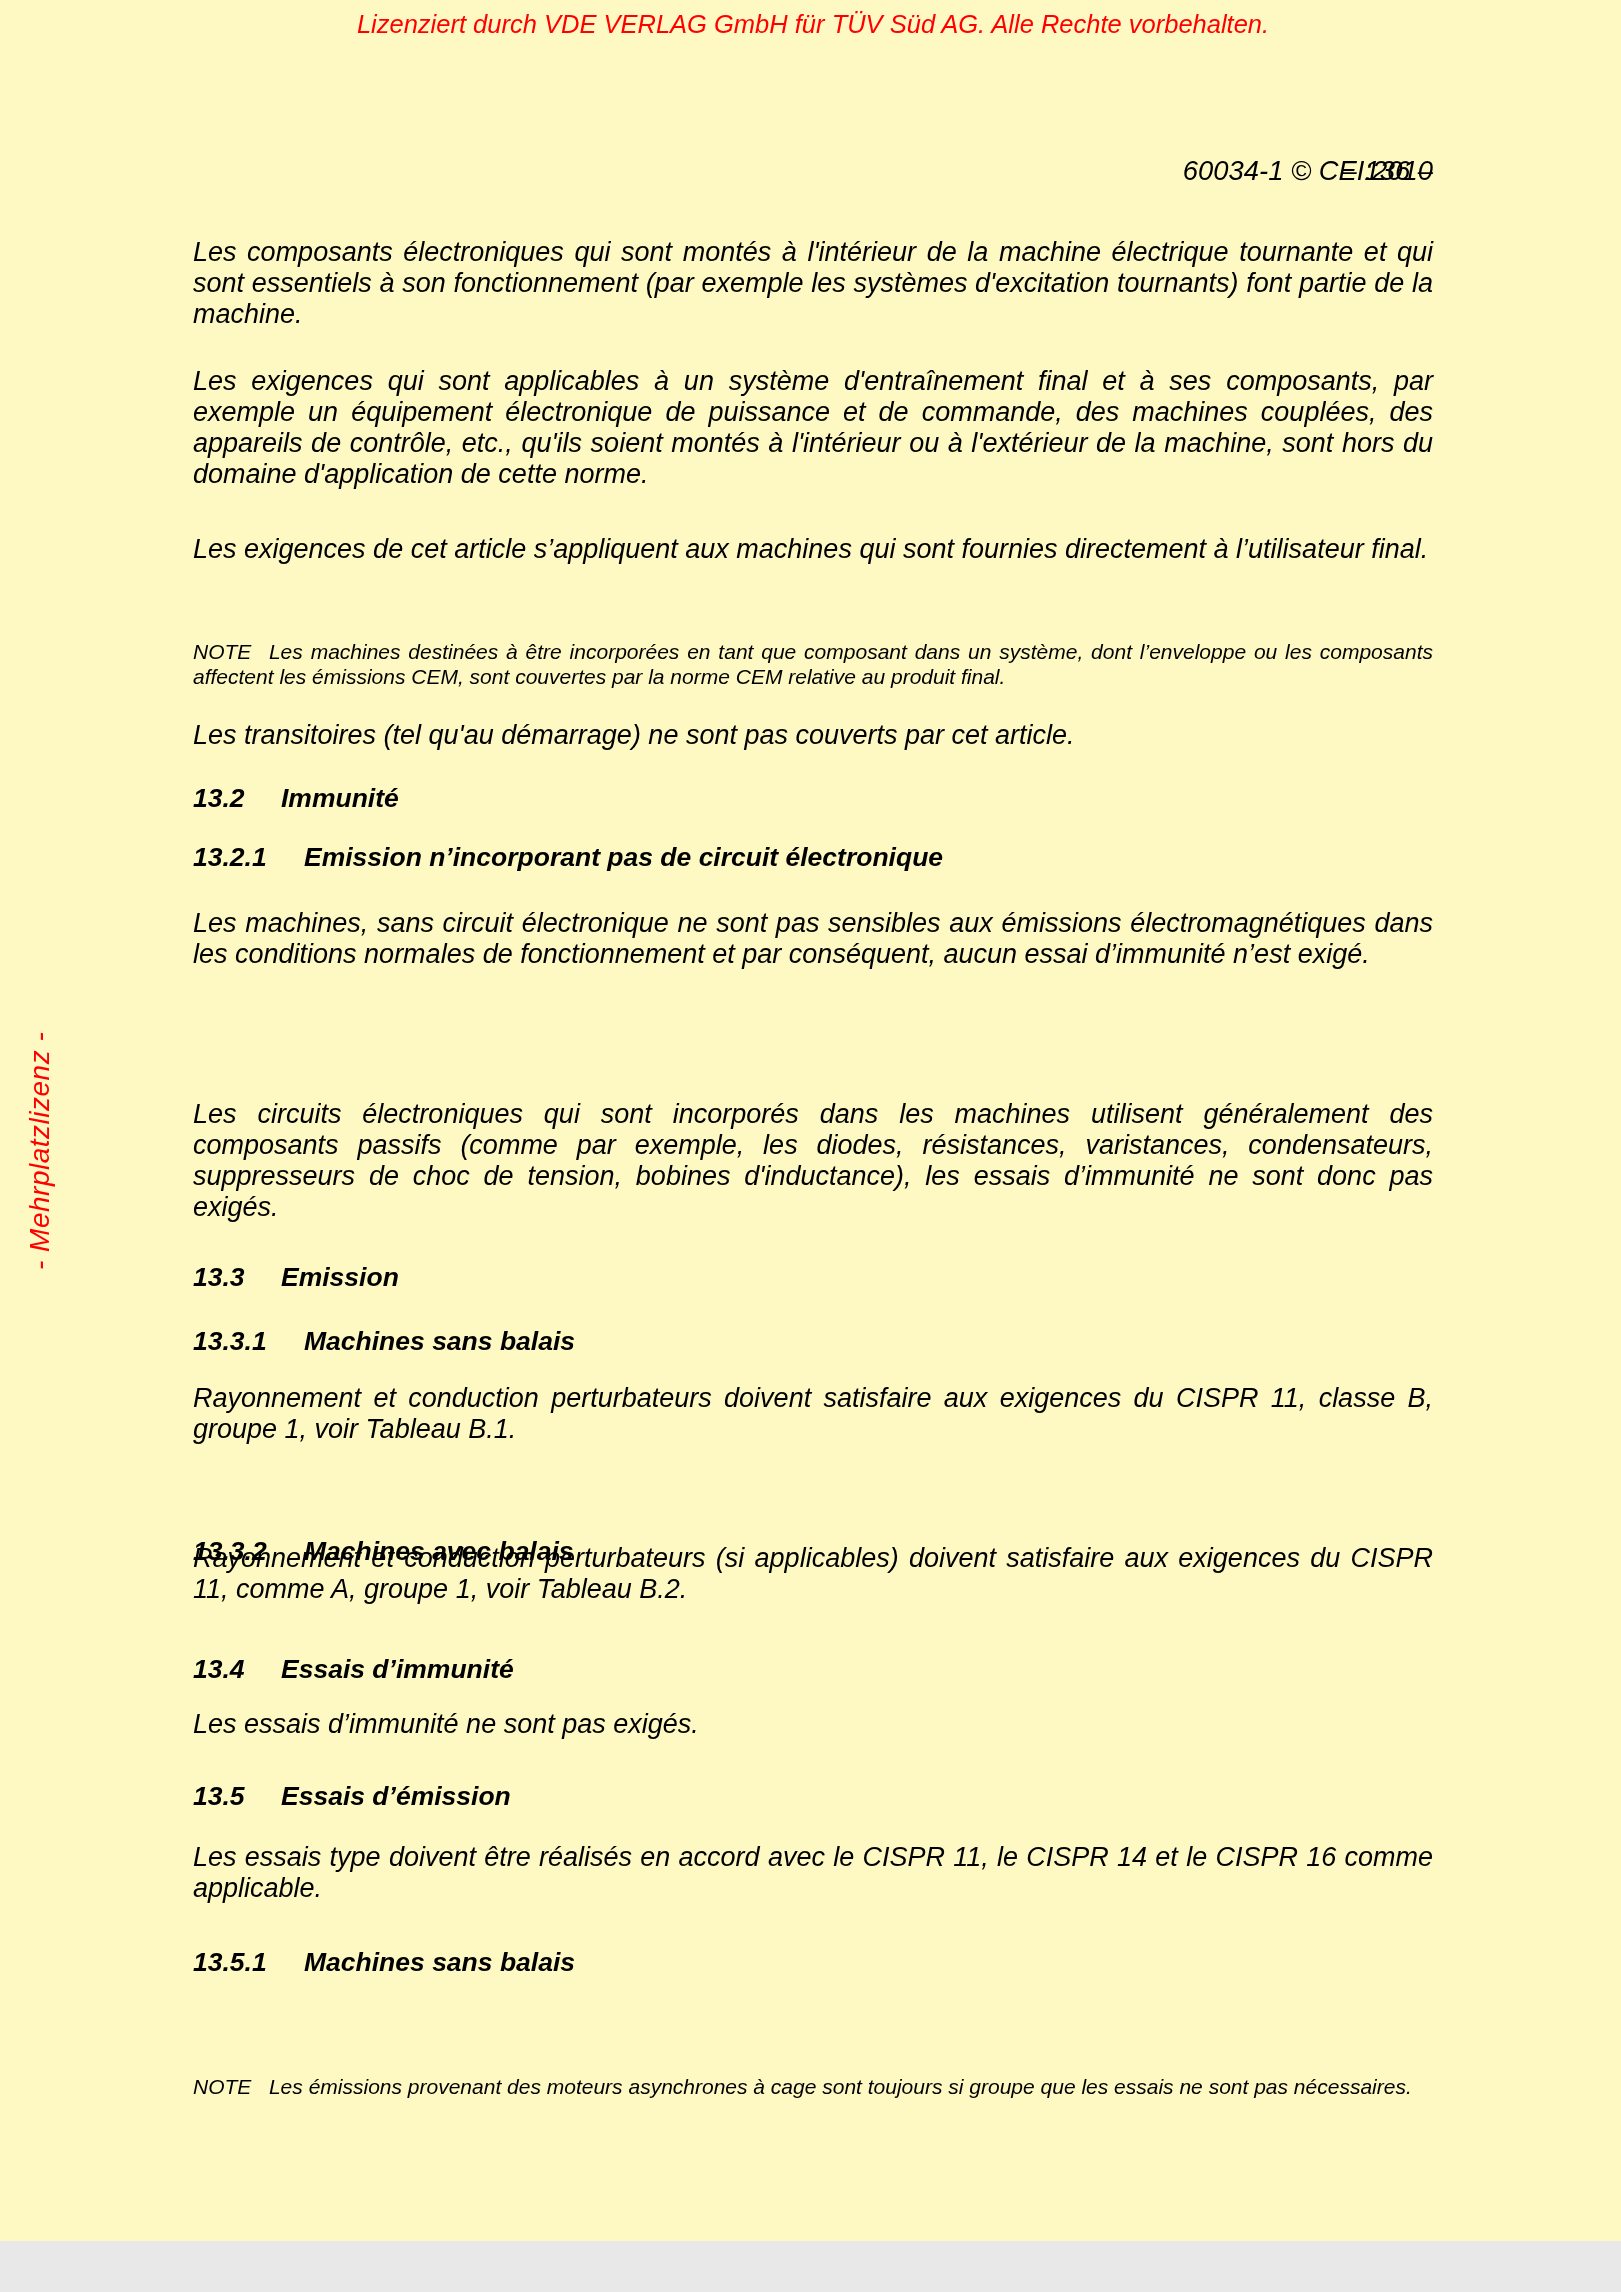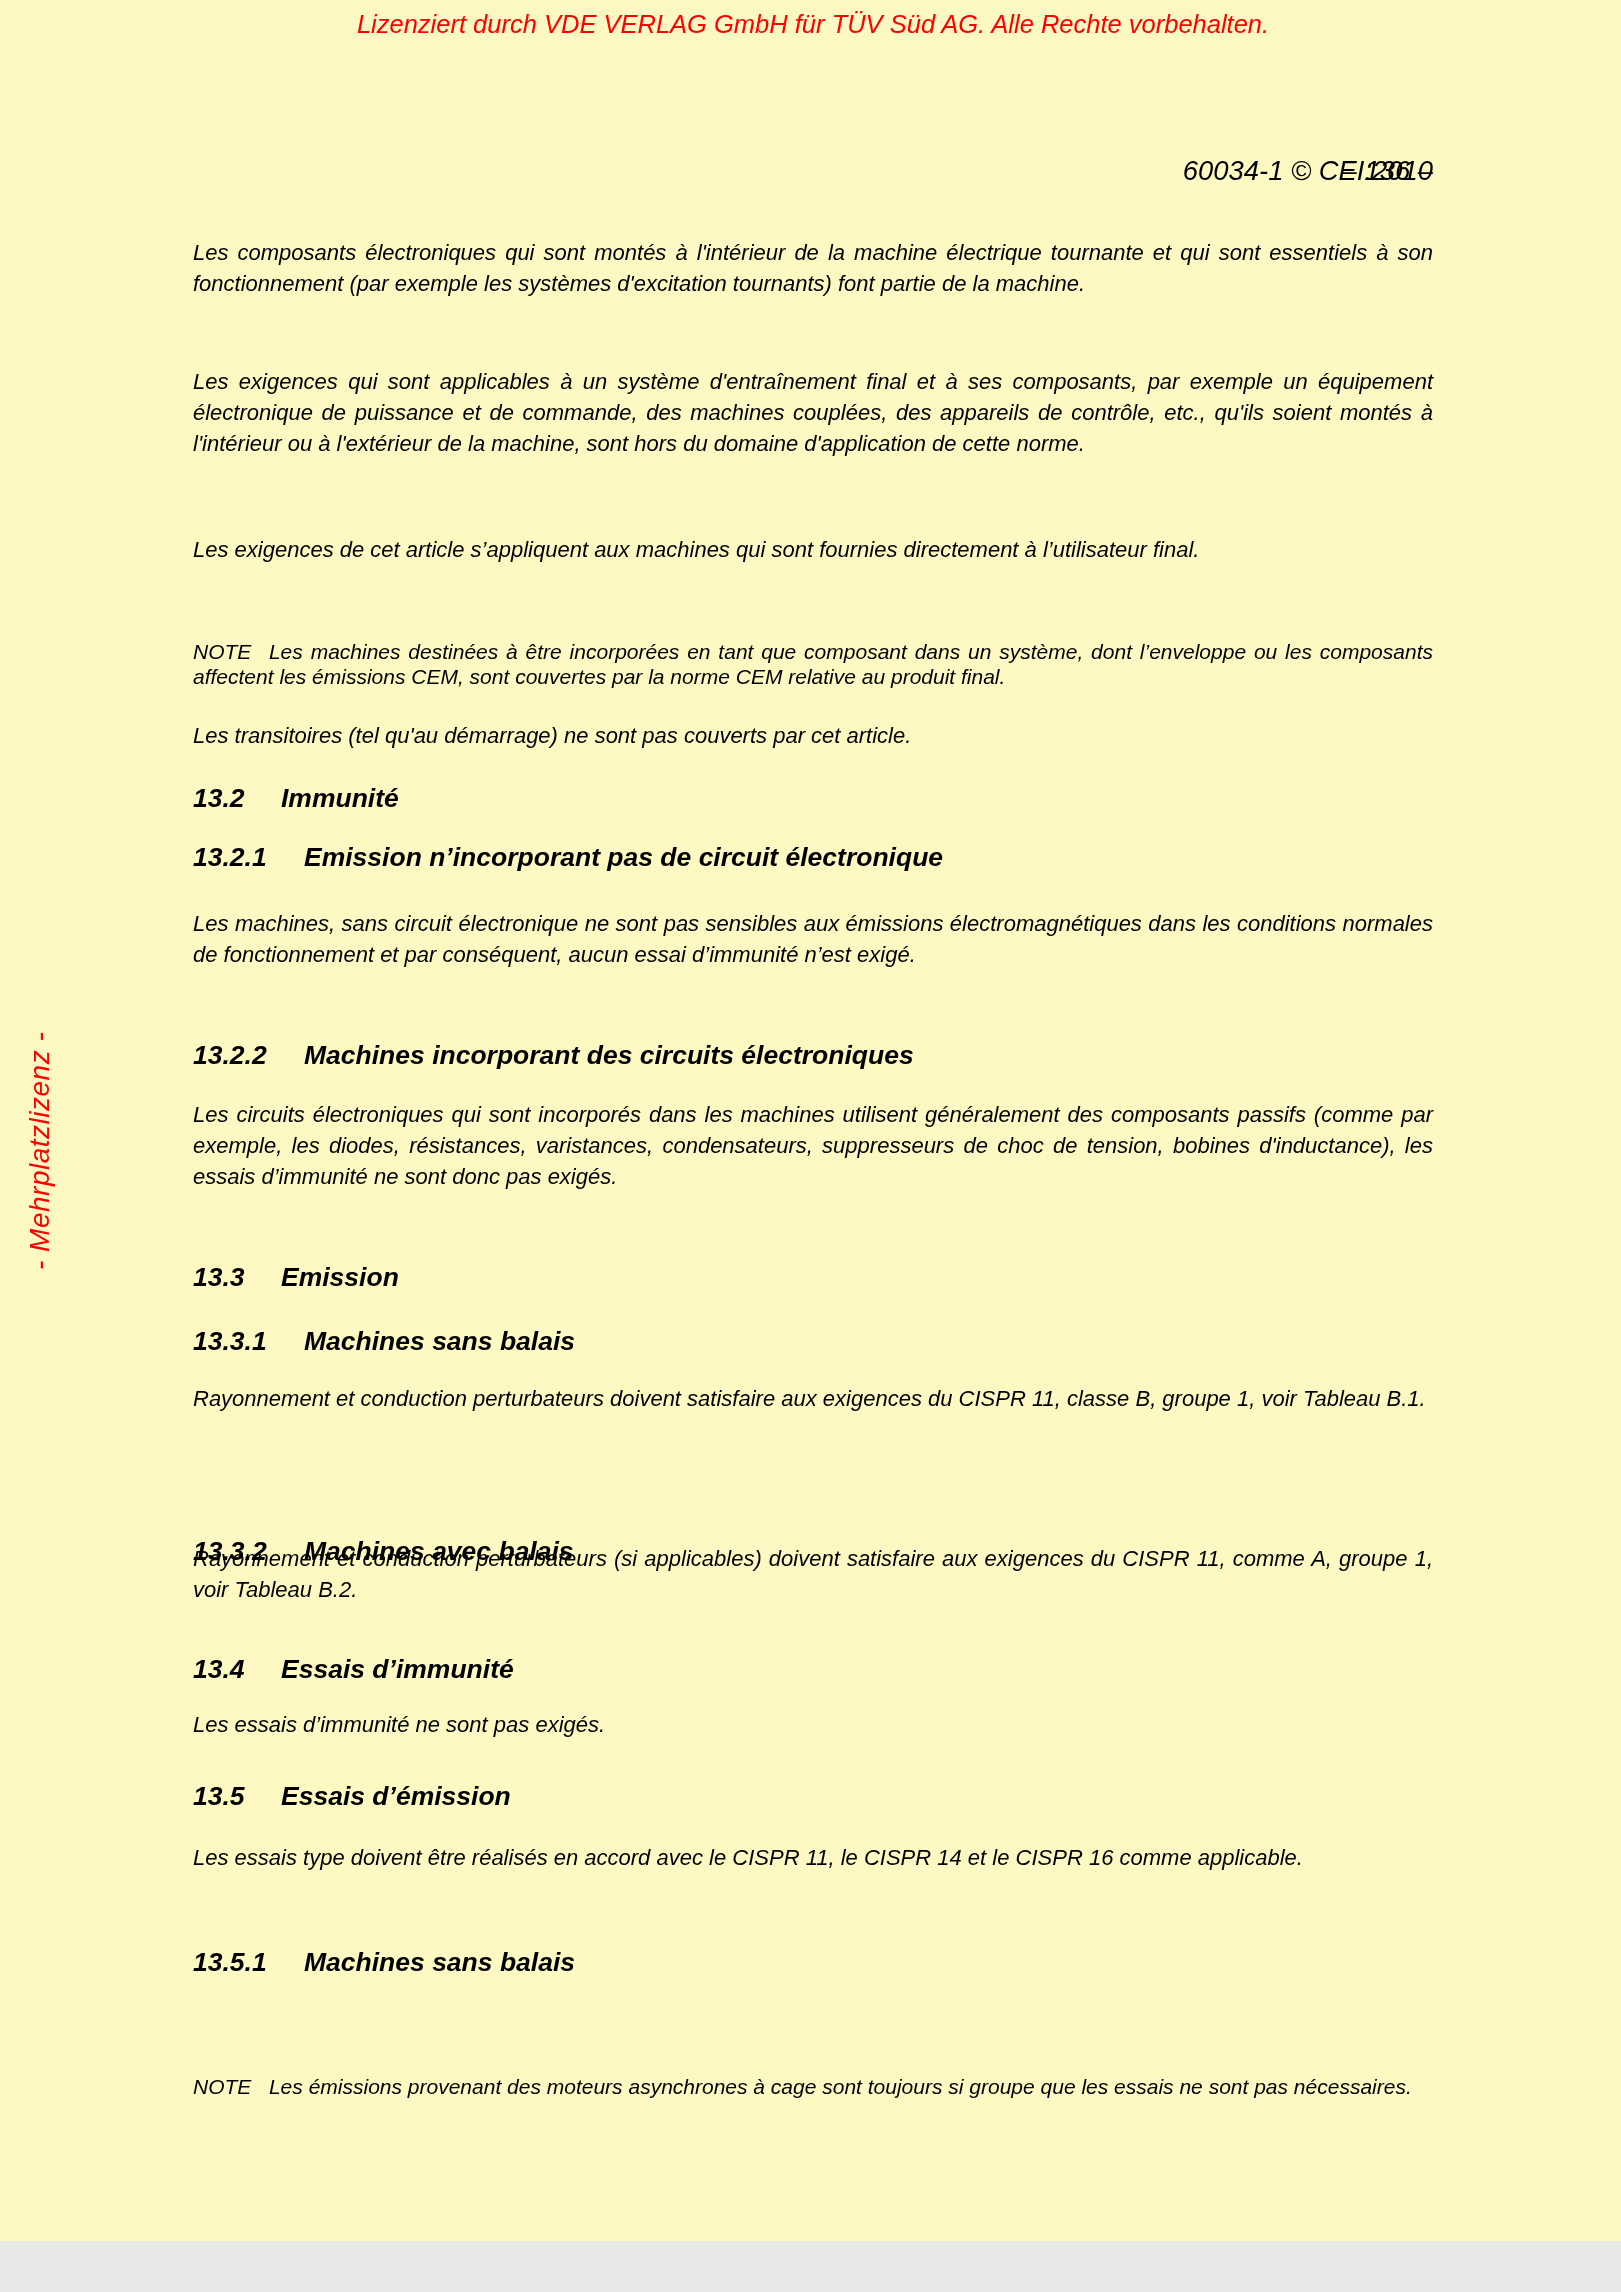--- a/index.html
+++ b/index.html
@@ -26,21 +26,21 @@
     top: 1270px;
     transform-origin: 0 0;
     transform: rotate(-90deg);
     font-size: 28px;
     white-space: nowrap;
     letter-spacing: 0.5px;
   }
   .pagehead { top: 155px; font-size: 27.4px; line-height: 31px; text-align: right; }
   .docref { position: absolute; right: 0; top: 0; }
   .bodyp {
-    font-size: 22px;
+    font-size: 27px;
     line-height: 31px;
     text-align: justify;
     margin: 0;
   }
   .heading {
     font-size: 26.5px;
     line-height: 31px;
     font-weight: bold;
     white-space: nowrap;
   }
@@ -82,23 +82,20 @@
   <div class="blk heading" style="top:783px">
     <span class="num2">13.2</span><span>Immunité</span>
   </div>
 
   <div class="blk heading" style="top:842px">
     <span class="num3">13.2.1</span><span>Emission n’incorporant pas de circuit électronique</span>
   </div>
 
   <p class="blk bodyp" style="top:908px">Les machines, sans circuit électronique ne sont pas sensibles aux émissions électromagnétiques dans les conditions normales de fonctionnement et par conséquent, aucun essai d’immunité n’est exigé.</p>
 
-  <div class="blk heading" style="top:1040px">
-    <span class="num3">13.2.2</span><span>Machines incorporant des circuits électroniques</span>
-  </div>
 
   <p class="blk bodyp" style="top:1099px">Les circuits électroniques qui sont incorporés dans les machines utilisent généralement des composants passifs (comme par exemple, les diodes, résistances, varistances, condensateurs, suppresseurs de choc de tension, bobines d'inductance), les essais d’immunité ne sont donc pas exigés.</p>
 
   <div class="blk heading" style="top:1262px">
     <span class="num2">13.3</span><span>Emission</span>
   </div>
 
   <div class="blk heading" style="top:1326px">
     <span class="num3">13.3.1</span><span>Machines sans balais</span>
   </div>

